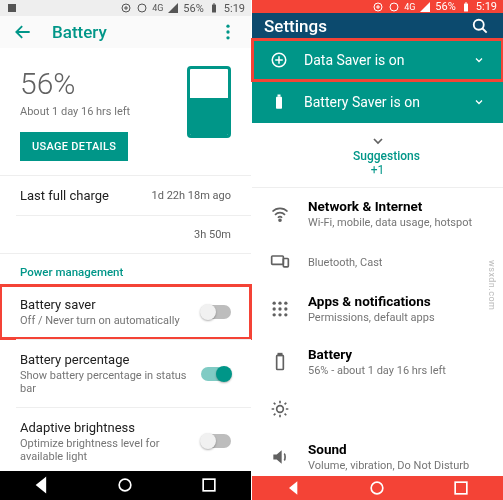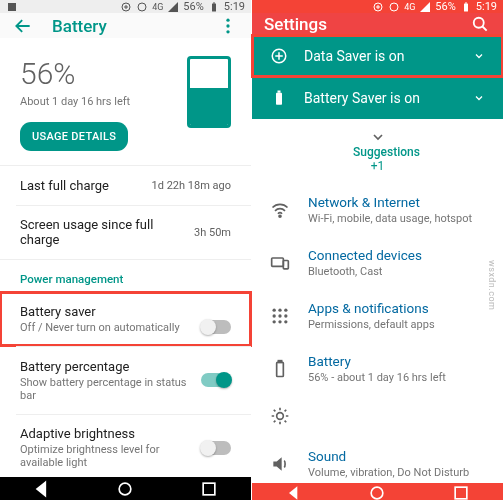--- a/index.html
+++ b/index.html
@@ -33,56 +33,56 @@
   .sb-icon svg { width:100%; height:100%; }
   
   .appbar {
     height: 44px;
     display: flex;
     align-items: center;
     padding: 0 12px;
     gap: 18px;
   }
   .appbar.white { background:#fafafa; color:#009688; }
-  .appbar.red   { background:#ef4444; color:#fff; }
+  .appbar.red   { background:#0c4a6e; color:#fff; }
   .appbar-title { font-size:17px; font-weight:500; flex:1; }
   .icon-btn { width:22px; height:22px; display:flex; align-items:center; justify-content:center; }
   .icon-btn svg { width:20px; height:20px; }
   
   .bat-summary { display:flex; padding:18px 20px 14px; align-items:flex-start; gap:12px; }
   .bat-pct { font-size:30px; color:#616161; font-weight:300; }
   .bat-sub { font-size:11px; color:#757575; margin-top:4px; }
   .bat-usage-btn {
     display:inline-block; margin-top:14px; background:#009688; color:#fff;
-    font-size:11px; font-weight:500; padding:8px 12px; letter-spacing:0.3px;border-radius:11px;
+    font-size:11px; font-weight:500; padding:8px 12px; letter-spacing:0.3px;
   }
   .bat-graphic { width:44px; height:72px; border:3px solid #009688; border-radius:4px; position:relative; overflow:hidden; }
   .bat-graphic::before { content:""; position:absolute; top:-7px; left:50%; transform:translateX(-50%); width:16px; height:5px; background:#009688; border-radius:2px 2px 0 0; }
   .bat-fill { position:absolute; bottom:0; left:0; right:0; background:#009688; }
   .divider { height:1px; background:#eee; margin:0 0 0 16px; }
   .divider.full { margin:0; }
   .row { display:flex; align-items:center; padding:12px 20px; gap:12px; }
   .row .r-title { font-size:13px; color:#212121; }
   .row .r-sub  { font-size:11px; color:#757575; margin-top:2px; }
   .row .r-right { margin-left:auto; font-size:11px; color:#616161; }
   .section-hdr { font-size:11.5px; color:#009688; padding:12px 20px 6px; font-weight:500; }
   
   .toggle { width:30px; height:14px; border-radius:8px; background:#bdbdbd; position:relative; margin-left:auto; flex:none; }
   .toggle::after { content:""; position:absolute; width:16px; height:16px; border-radius:50%; background:#f1f1f1; top:-1px; left:-1px; box-shadow:0 1px 2px rgba(0,0,0,0.3);}
   .toggle.on { background:#80cbc4; }
   .toggle.on::after { background:#009688; left:15px; }
-  .redbox { outline:3px solid #f44336; outline-offset:-2px;align-items:flex-end; }
+  .redbox { outline:3px solid #f44336; outline-offset:-2px; }
   
   .teal-banner { background:#009688; color:#fff; }
   .banner-row { display:flex; align-items:center; padding:12px 18px; gap:16px; font-size:14px; }
   .banner-row .label { flex:1; }
   .set-row { display:flex; align-items:center; padding:11px 18px; gap:18px; }
   .set-icon { width:20px; height:20px; color:#616161; display:flex; align-items:center; justify-content:center; flex:none;}
   .set-icon svg { width:100%; height:100%; }
-  .set-text .t { font-size:13.5px; color:#0369a1; }
+  .set-text .t { font-size:13.5px; color:#000000;font-weight:bold; }
   .set-text .s { font-size:11px; color:#757575; margin-top:2px; }
   .sugg-hdr { display:flex; align-items:center; padding:10px 18px; color:#009688; font-size:12px;flex-direction:column; }
   .sugg-hdr .label { flex:1; margin-left:18px; font-weight:500; }
   .plusone { font-size:12px; color:#009688; }
   
   .navbar { height:40px; display:flex; align-items:center; justify-content:space-around; margin-top:auto; }
   .navbar.dark { background:#000; color:#fff; }
   .navbar.red  { background:#f44336; color:#fff; }
   .nav-icon { width:20px; height:20px; }
   .nav-icon svg { width:100%; height:100%; }
@@ -157,23 +157,20 @@
   <div class="divider full"></div>
 
   <div class="row">
     <div>
         <div class="r-title">Last full charge</div>
       </div>
     <div class="r-right">1d 22h 18m ago</div>
   </div>
   <div class="divider"></div>
   <div class="row">
-    <div style="max-width:140px;">
-        <div class="r-title">Screen usage since full charge</div>
-      </div>
     <div class="r-right">3h 50m</div>
   </div>
   <div class="divider full"></div>
 
   <div class="section-hdr">Power management</div>
 
   <div class="row redbox">
     <div>
       <div class="r-title">Battery saver</div>
       <div class="r-sub">Off / Never turn on automatically</div>
@@ -308,21 +305,20 @@
       </div>
   </div>
   <div class="set-row">
     <span class="set-icon">
         <svg viewBox="0 0 24 24" fill="none" stroke="currentColor" stroke-width="2">
           <rect x="2" y="6" width="14" height="10" rx="1"></rect>
           <rect x="16" y="9" width="6" height="10" rx="1"></rect>
         </svg>
       </span>
     <div class="set-text">
-        <div class="t">Connected devices</div>
         <div class="s">Bluetooth, Cast</div>
       </div>
   </div>
   <div class="set-row">
     <span class="set-icon">
         <svg viewBox="0 0 24 24" fill="currentColor">
           <circle cx="5" cy="5" r="2"></circle>
           <circle cx="12" cy="5" r="2"></circle>
           <circle cx="19" cy="5" r="2"></circle>
           <circle cx="5" cy="12" r="2"></circle>

